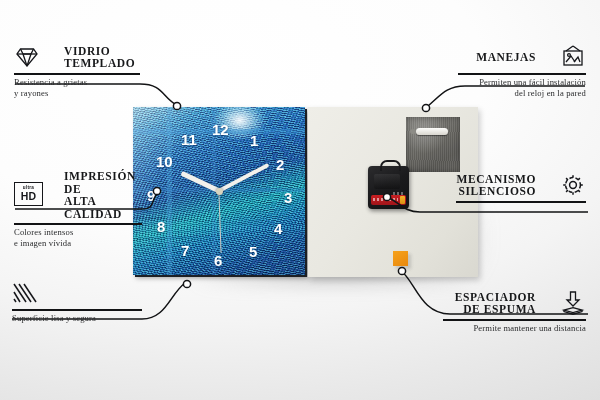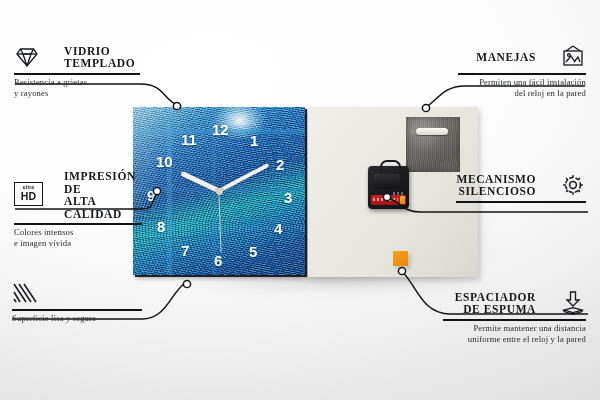--- a/index.html
+++ b/index.html
@@ -290,17 +290,16 @@
           <path d="M10.5 2 h5 v8 h3.5 L13 16 L7 10 h3.5 Z"></path>
           <path d="M13 17.6 L22 20 L13 22.6 L4 20 Z"></path>
           <path d="M4 20 v1.6 L13 24.2 L22 21.6 V20"></path>
             </g>
           </svg>
       </span>
     </div>
     <div class="rule"></div>
     <div class="desc">
       <div>Permite mantener una distancia</div>
-      <div>uniforme entre el reloj y la pared</div>
     </div>
   </div>
 
 </div>
 
 </body></html>

